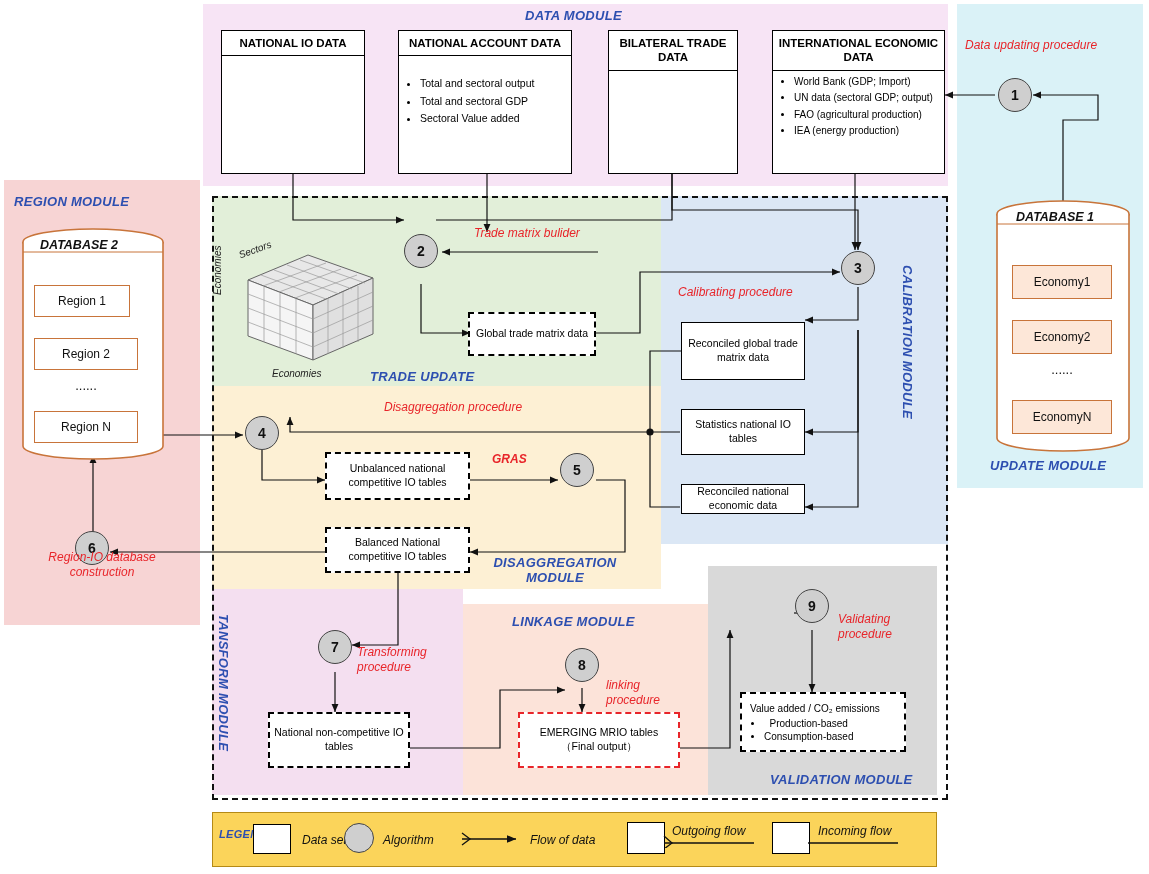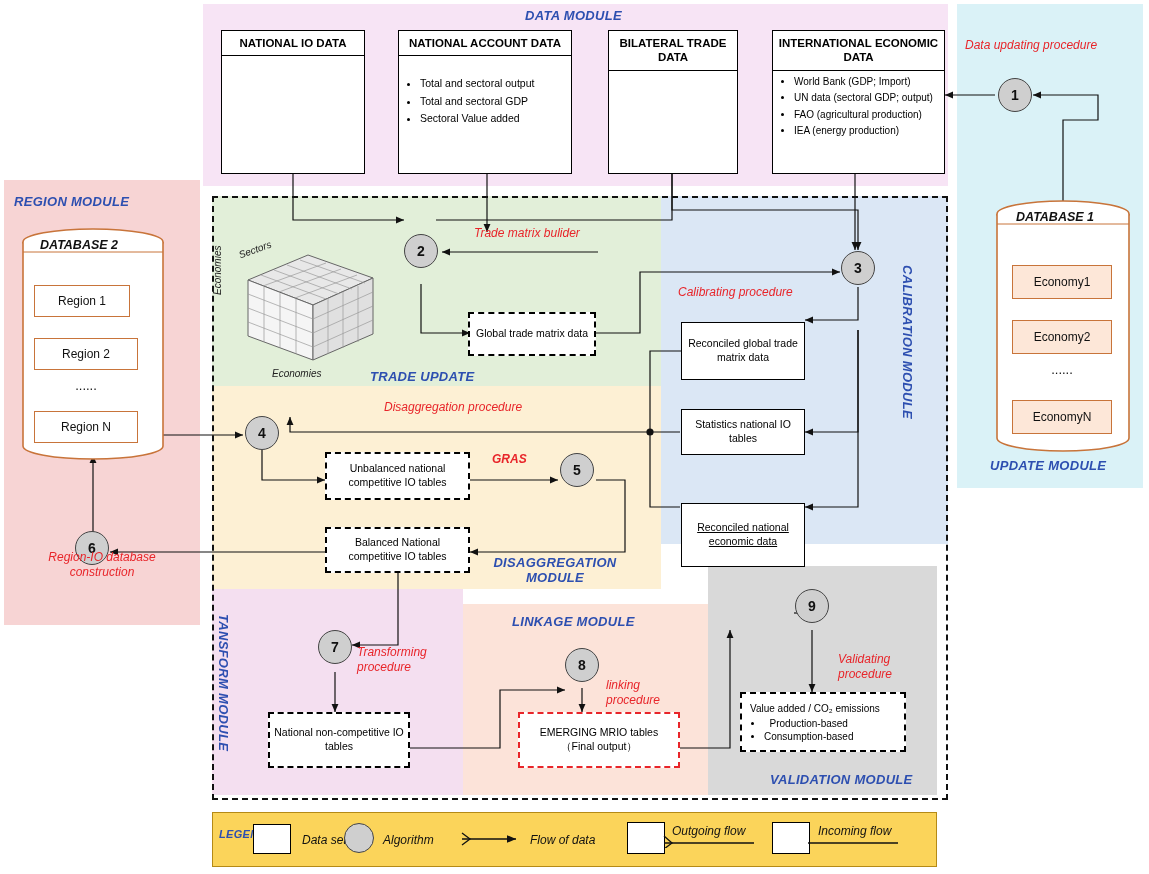--- a/index.html
+++ b/index.html
@@ -218,26 +218,26 @@
   <div class="circ" style="left:795px;top:589px;">9</div>
 
   <div class="redlbl" style="left:965px;top:38px;">Data updating procedure</div>
   <div class="redlbl" style="left:474px;top:226px;">Trade matrix bulider</div>
   <div class="redlbl" style="left:678px;top:285px;">Calibrating procedure</div>
   <div class="redlbl" style="left:384px;top:400px;">Disaggregation procedure</div>
   <div class="redlbl" style="left:492px;top:452px;font-weight:bold;">GRAS</div>
   <div class="redlbl" style="left:22px;top:550px;width:160px;text-align:center;">Region-IO database construction</div>
   <div class="redlbl" style="left:357px;top:645px;width:90px;">Transforming procedure</div>
   <div class="redlbl" style="left:606px;top:678px;width:80px;">linking procedure</div>
-  <div class="redlbl" style="left:838px;top:612px;width:80px;margin-top:40px;">Validating procedure</div>
+  <div class="redlbl" style="left:838px;top:612px;width:80px;">Validating procedure</div>
 
   <div class="dbox" style="left:468px;top:312px;width:128px;height:44px;">Global trade matrix data</div>
   <div class="sbox" style="left:681px;top:322px;width:124px;height:58px;">Reconciled global trade matrix data</div>
   <div class="sbox" style="left:681px;top:409px;width:124px;height:46px;">Statistics national IO tables</div>
-  <div class="sbox" style="left:681px;top:503px;width:124px;height:64px;text-decoration:underline;">Reconciled national economic data</div>
+  <div class="sbox" style="left:681px;top:484px;width:124px;height:30px;">Reconciled national economic data</div>
   <div class="dbox" style="left:325px;top:452px;width:145px;height:48px;">Unbalanced national competitive IO tables</div>
   <div class="dbox" style="left:325px;top:527px;width:145px;height:46px;">Balanced National competitive IO tables</div>
   <div class="dbox" style="left:268px;top:712px;width:142px;height:56px;">National non-competitive IO tables</div>
   <div class="dbox" style="left:518px;top:712px;width:162px;height:56px;border-color:#e8252a;">EMERGING MRIO tables （Final output）</div>
 
   <div class="dbox" style="left:740px;top:692px;width:166px;height:60px;flex-direction:column;align-items:flex-start;justify-content:center;padding-left:8px;">
     <div style="font-size:10px;">Value added / CO₂ emissions</div>
     <ul style="margin:2px 0 0 0;padding-left:14px;font-size:10px;">
       <li>Production-based</li>
       <li>Consumption-based</li>

